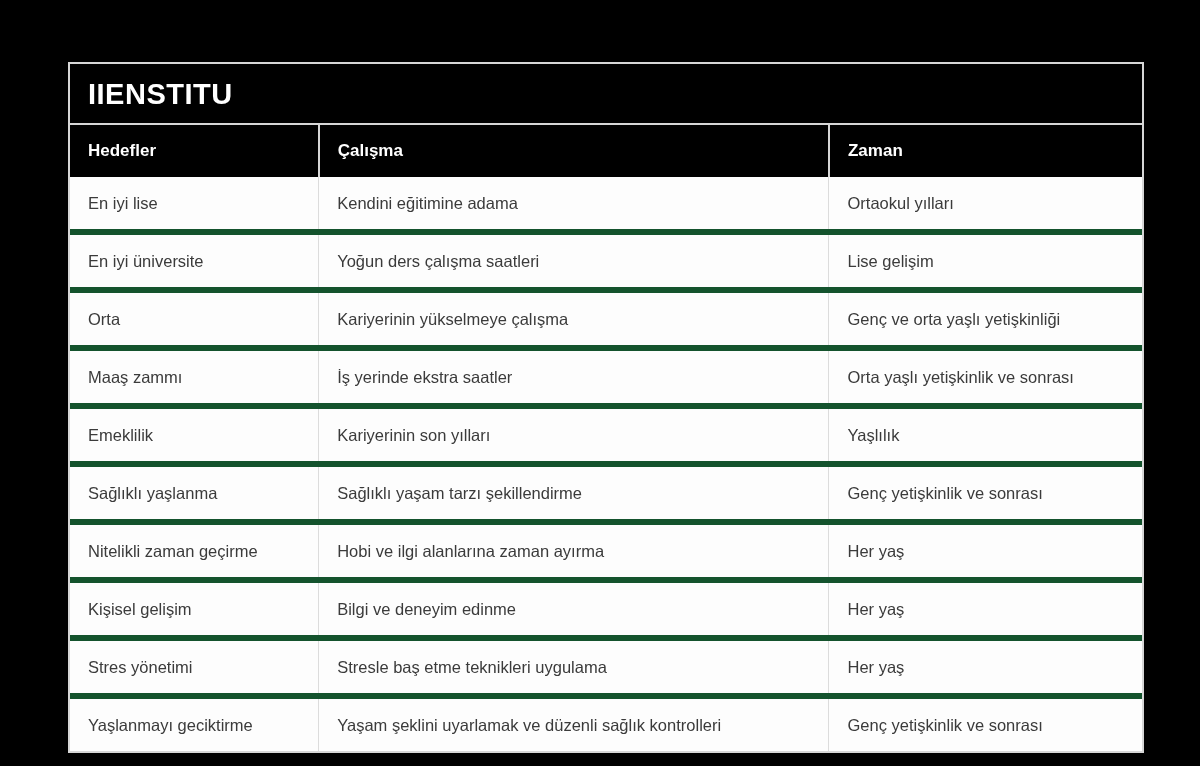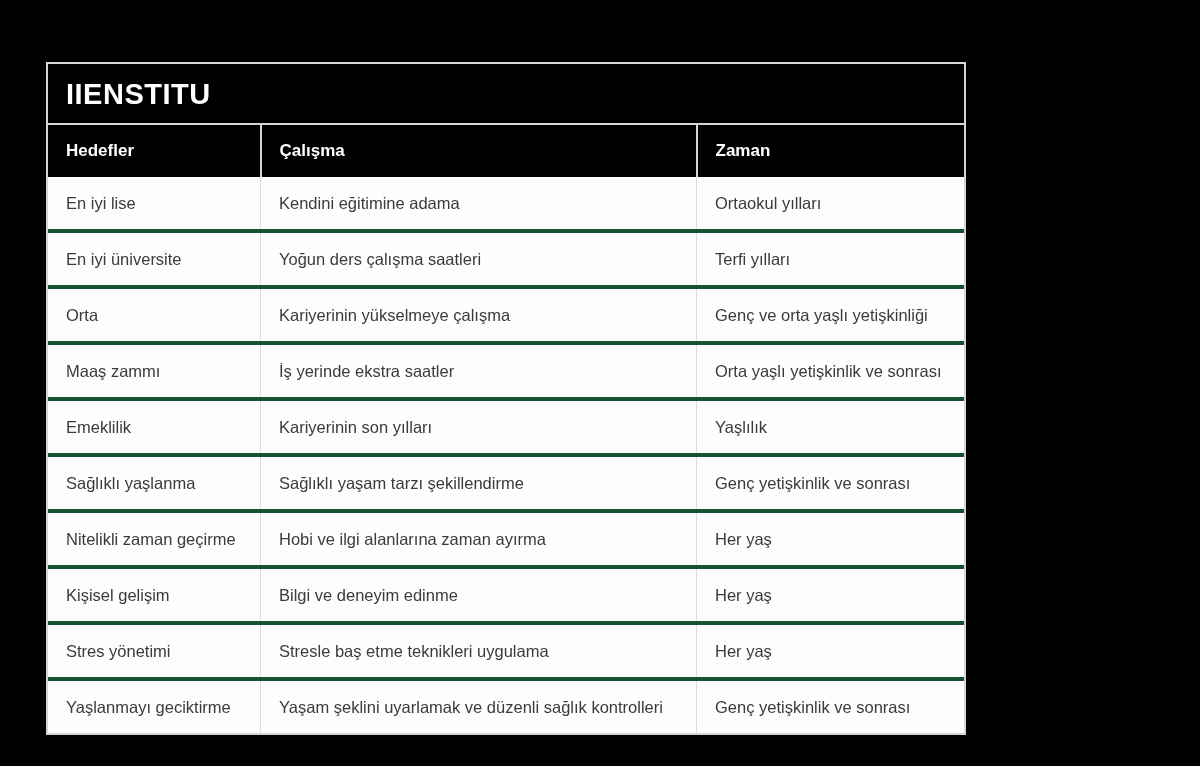--- a/index.html
+++ b/index.html
@@ -12,23 +12,23 @@
     overflow: hidden;
   }
   .canvas {
     position: relative;
     width: 1200px;
     height: 766px;
     background: #000000;
   }
   .table-card {
     position: absolute;
-    left: 46px;
+    left: 68px;
     top: 62px;
-    width: 920px;
+    width: 1076px;
     border: 2px solid #d6d6d6;
     background: #000000;
     box-sizing: border-box;
   }
   .card-title-bar {
     background: #000000;
     border-bottom: 2px solid #d6d6d6;
     padding: 13px 18px 12px 18px;
   }
   .card-title {
@@ -56,21 +56,21 @@
     border-right: 2px solid #d6d6d6;
     line-height: 22px;
   }
   thead th:last-child { border-right: none; margin-top: 22px; }
   tbody td {
     background: #fdfdfd;
     color: #3b3b3b;
     font-size: 16.5px;
     font-weight: normal;
     padding: 15px 18px;
-    border-top: 4px solid #14532d;
+    border-top: 6px solid #14532d;
     border-right: 1px solid #dcdcdc;
     line-height: 22px;
     white-space: nowrap;
     overflow: hidden;
   }
   tbody td:last-child { border-right: none; margin-top: 42px; }
   tbody tr:first-child td { border-top: none; }
 </style>
 </head>
 <body>
@@ -97,21 +97,21 @@
       </thead>
       <tbody>
         <tr>
           <td>En iyi lise</td>
           <td>Kendini eğitimine adama</td>
           <td>Ortaokul yılları</td>
         </tr>
         <tr>
           <td>En iyi üniversite</td>
           <td>Yoğun ders çalışma saatleri</td>
-          <td>Terfi yılları</td>
+          <td>Lise gelişim</td>
         </tr>
         <tr>
           <td>Orta</td>
           <td>Kariyerinin yükselmeye çalışma</td>
           <td>Genç ve orta yaşlı yetişkinliği</td>
         </tr>
         <tr>
           <td>Maaş zammı</td>
           <td>İş yerinde ekstra saatler</td>
           <td>Orta yaşlı yetişkinlik ve sonrası</td>

